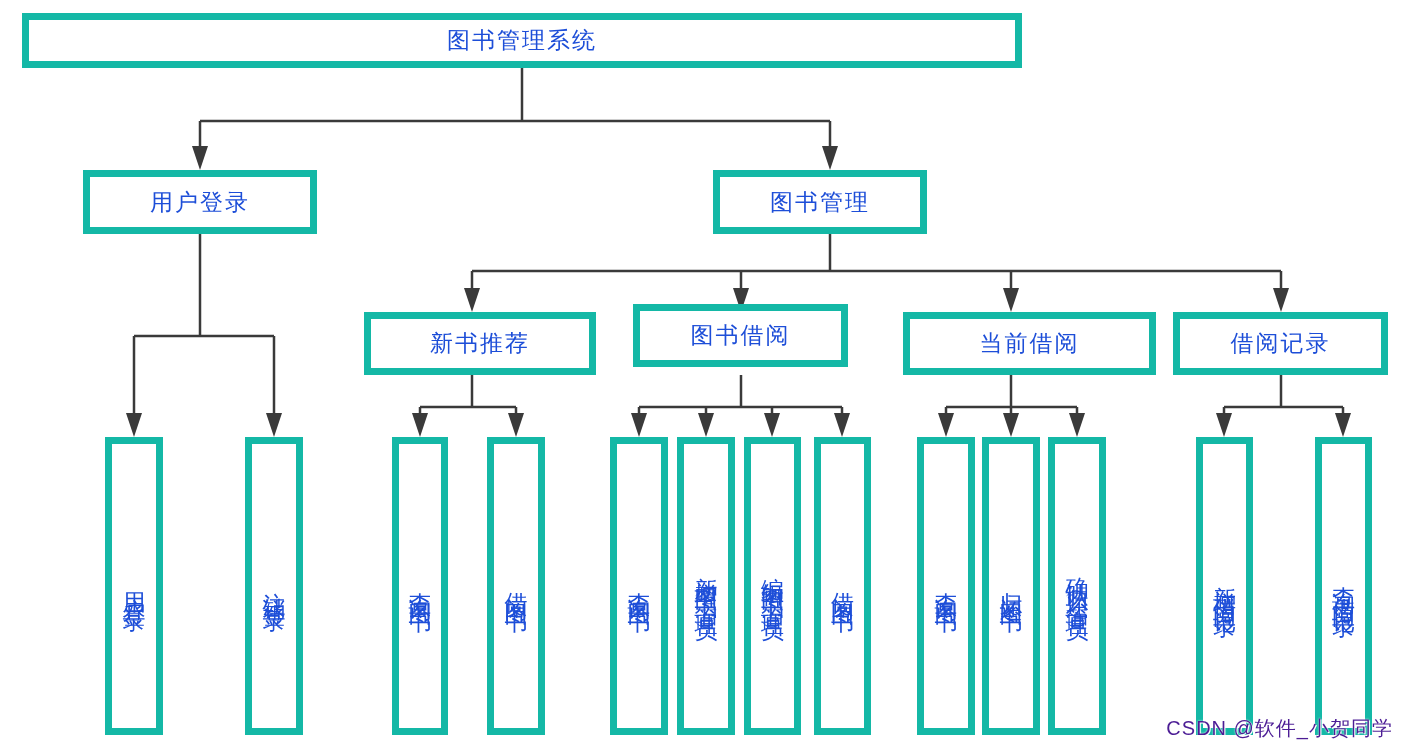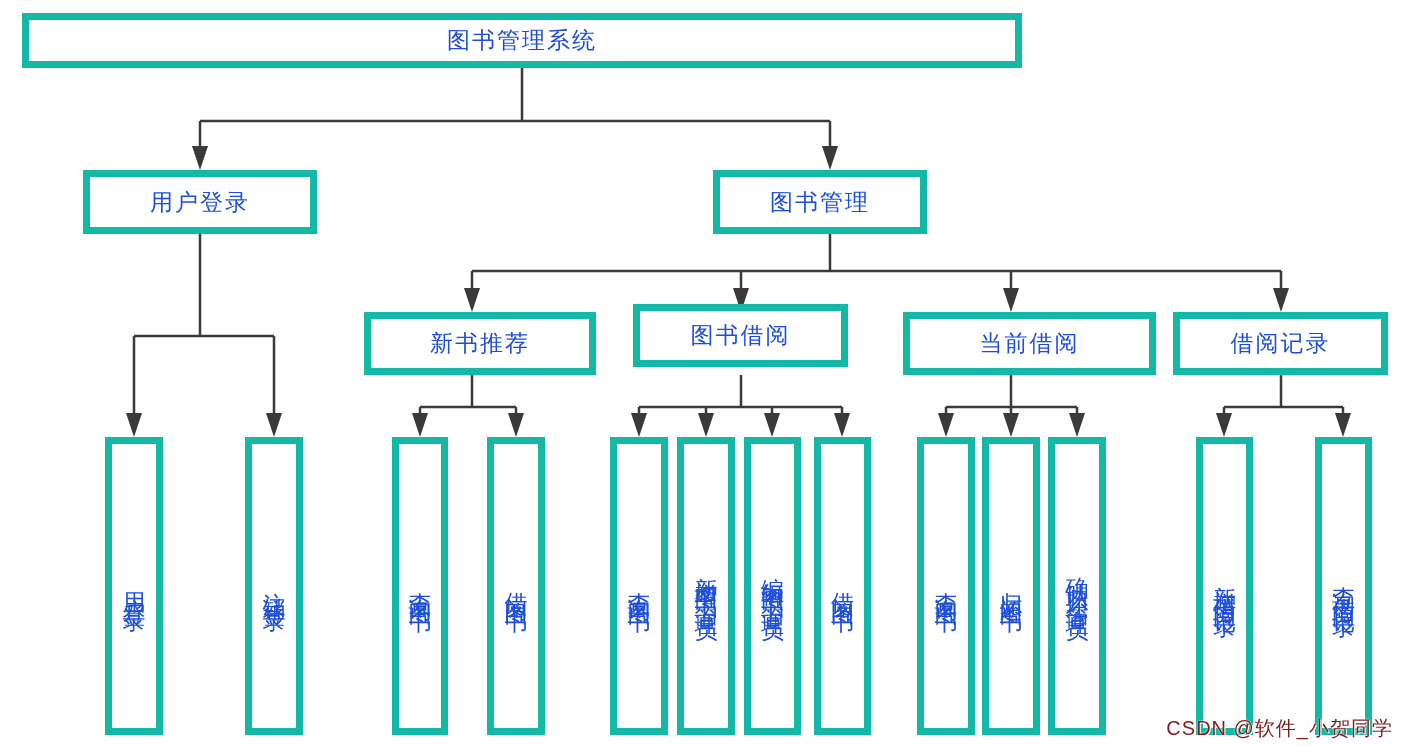--- a/index.html
+++ b/index.html
@@ -26,21 +26,21 @@
     writing-mode:vertical-rl;
     font-size:23px;
     letter-spacing:6px;
     line-height:1;
     padding:3px 0;
   }
   .watermark{
     position:absolute;
     right:12px;bottom:5px;
     font-size:20px;
-    color:#7f1d1d;
+    color:#4c1d95;
     letter-spacing:1px;
     text-shadow:0 0 2px #ffffff, 1px 1px 0 #ffffff;
     white-space:nowrap;
   }
 </style>
 </head>
 <body>
 
 <div class="canvas">
 

